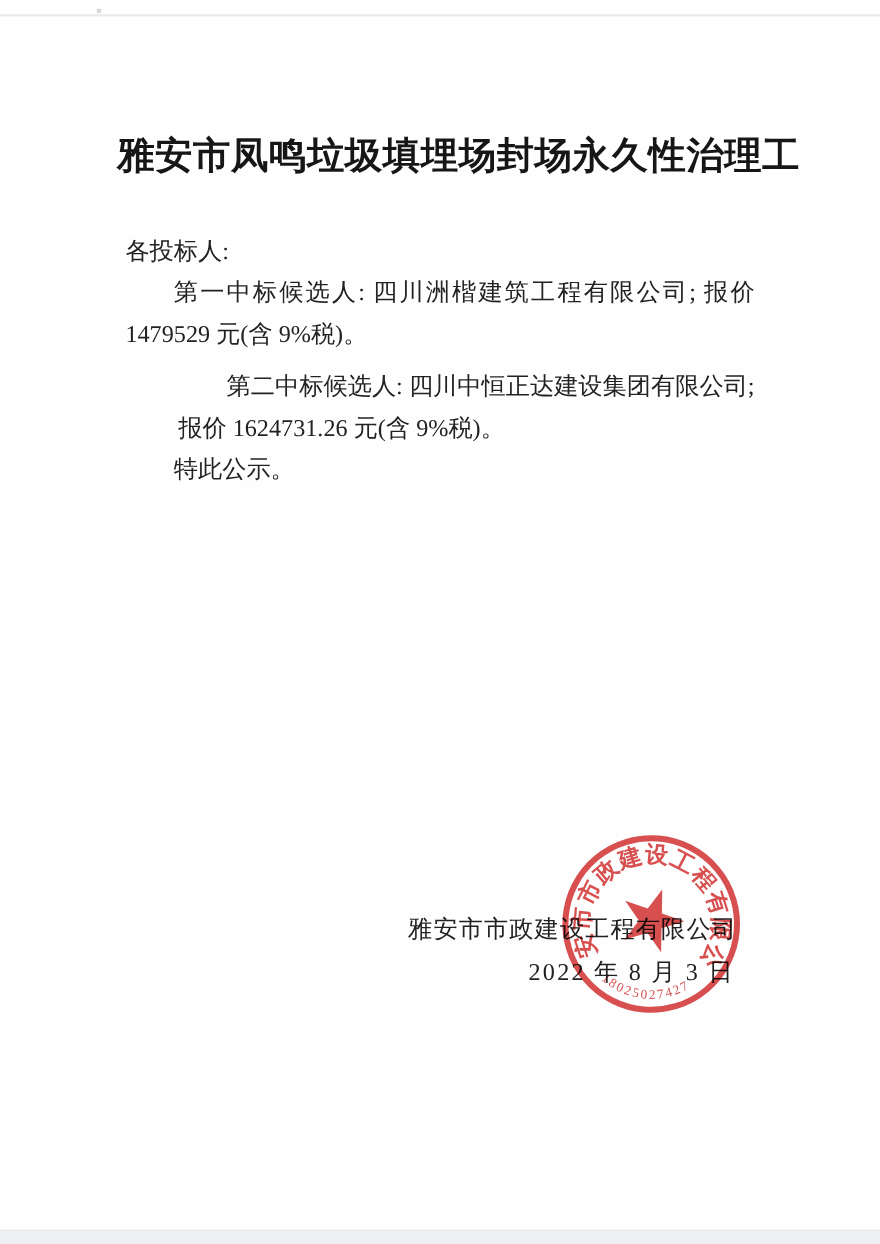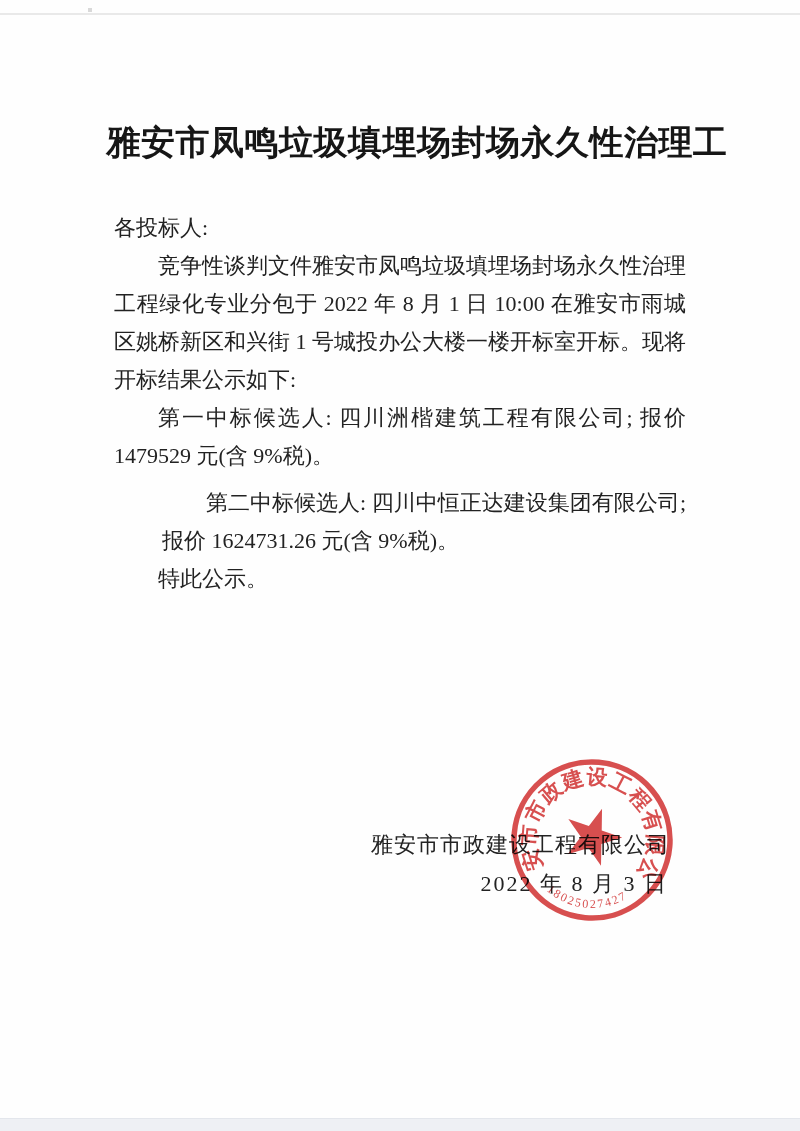--- a/index.html
+++ b/index.html
@@ -63,21 +63,20 @@
 
   <div class="scan-edge-top"></div>
   <div class="scan-dot"></div>
 
   <h1 class="title">
     <span class="title-line">雅安市凤鸣垃圾填埋场封场永久性治理工</span>
   </h1>
 
   <div class="body">
     <p class="salutation">各投标人:</p>
-    <p class="para">竞争性谈判文件雅安市凤鸣垃圾填埋场封场永久性治理工程绿化专业分包于 2022 年 8 月 1 日 10:00 在雅安市雨城区姚桥新区和兴街 1 号城投办公大楼一楼开标室开标。现将开标结果公示如下:</p>
     <p class="para">第一中标候选人: 四川洲楷建筑工程有限公司; 报价 1479529 元(含 9%税)。</p>
     <p class="para spaced">第二中标候选人: 四川中恒正达建设集团有限公司; 报价 1624731.26 元(含 9%税)。</p>
     <p class="para">特此公示。</p>
   </div>
 
   <div class="sig-company">雅安市市政建设工程有限公司</div>
   <div class="sig-date">2022 年 8 月 3 日</div>
 
   <svg class="seal" viewBox="0 0 200 200" xmlns="http://www.w3.org/2000/svg">
     <defs>

